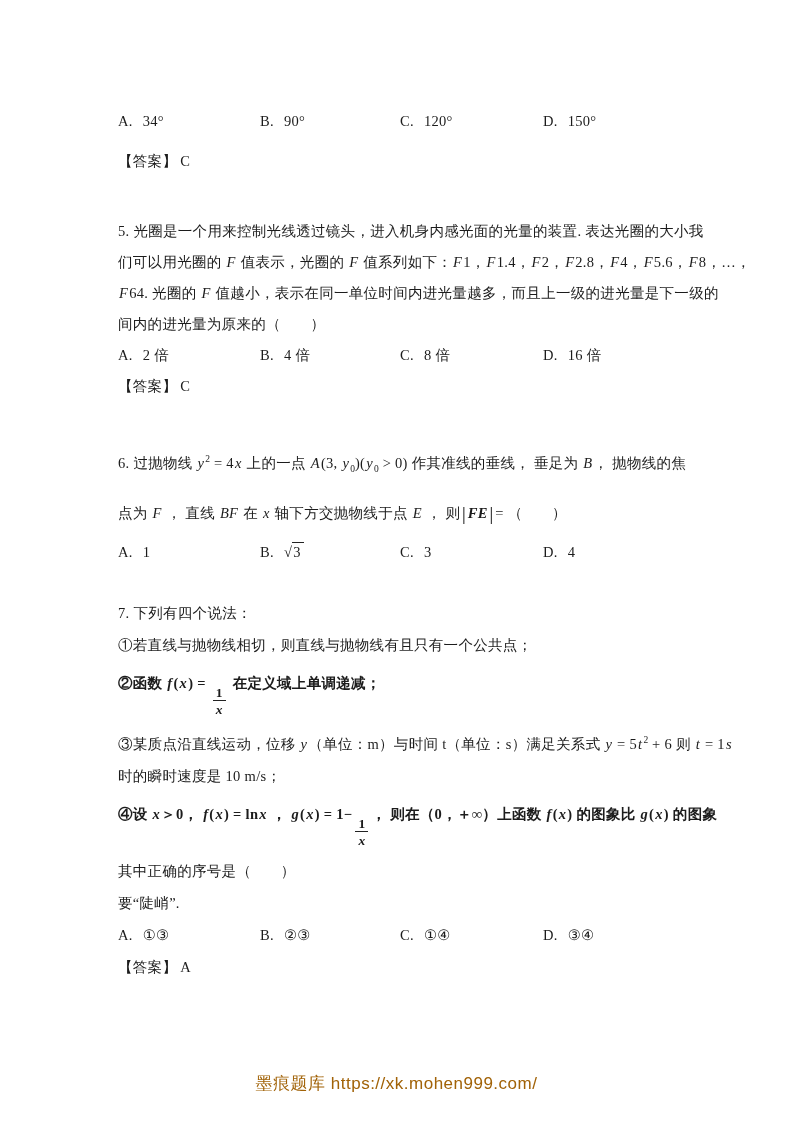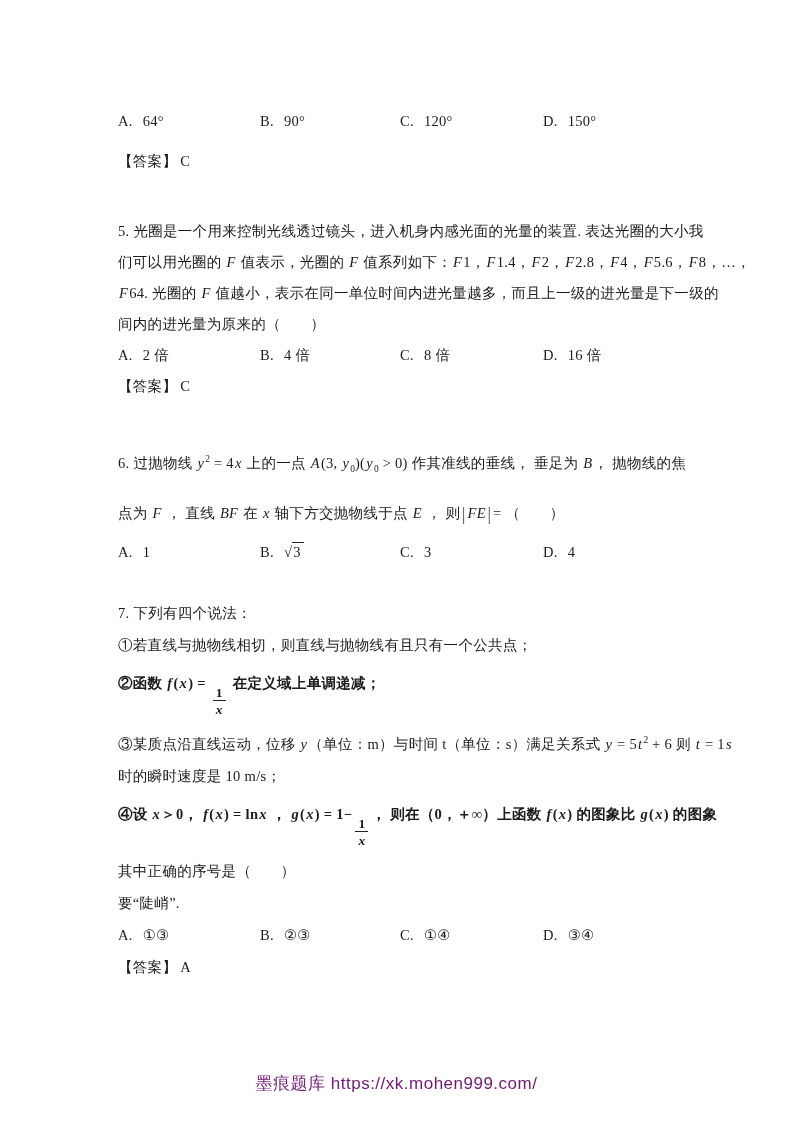--- a/index.html
+++ b/index.html
@@ -55,54 +55,54 @@
     line-height: 1.15;
     margin: 0 3px;
     font-size: 13.5px;
   }
   .frac .num { padding: 0 3px 0; border-bottom: 1px solid #222; }
   .frac .den { padding-top: 1px; }
 
   .sqrt { white-space: nowrap; }
   .sqrt .sqrt-arg { border-top: 1.2px solid #222; padding: 1px 3px 0 1px; }
 
-  .abs { padding: 0 1px; }
+  .abs { padding: 0 1px; font-weight: bold; }
   .abs .bar { display: inline-block; transform: scaleY(1.35); padding: 0 1px; }
 
   .options-row {
     display: grid;
     grid-template-columns: 142px 140px 143px auto;
   }
   .option { display: flex; }
   .opt-label { margin-right: 10px; }
 
   .answer-line .answer-value { margin-left: 3px; }
 
   .footer {
     position: absolute;
     top: 1072px;
     left: 0;
     right: 0;
     text-align: center;
     font-family: "Liberation Sans", "DejaVu Sans", sans-serif;
     font-size: 17px;
-    color: #701a75;
+    color: #a16207;
     letter-spacing: 0.5px;
   }
 </style>
 </head>
 <body>
 
 <div class="page">
   <div class="content" id="questions">
       <section class="question q0">
         <div class="line options-row">
           <div class="option">
             <span class="opt-label">A.</span>
-            <span class="opt-text">64°</span>
+            <span class="opt-text">34°</span>
           </div>
           <div class="option">
             <span class="opt-label">B.</span>
             <span class="opt-text">90°</span>
           </div>
           <div class="option">
             <span class="opt-label">C.</span>
             <span class="opt-text">120°</span>
           </div>
           <div class="option">

